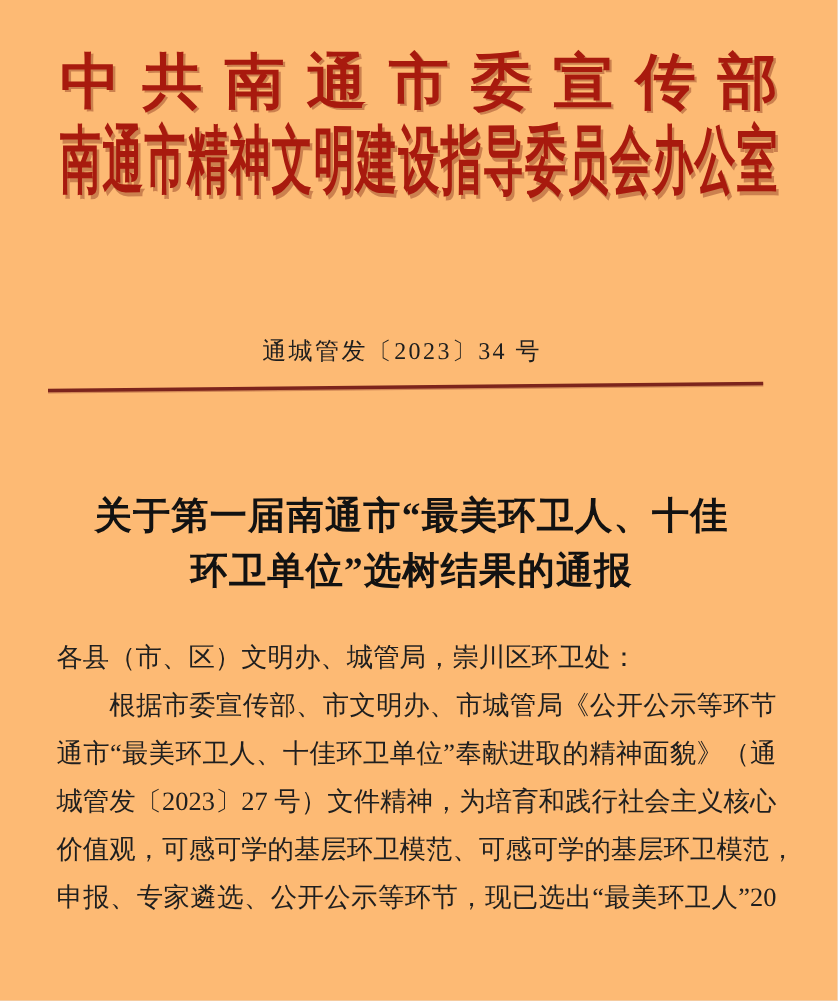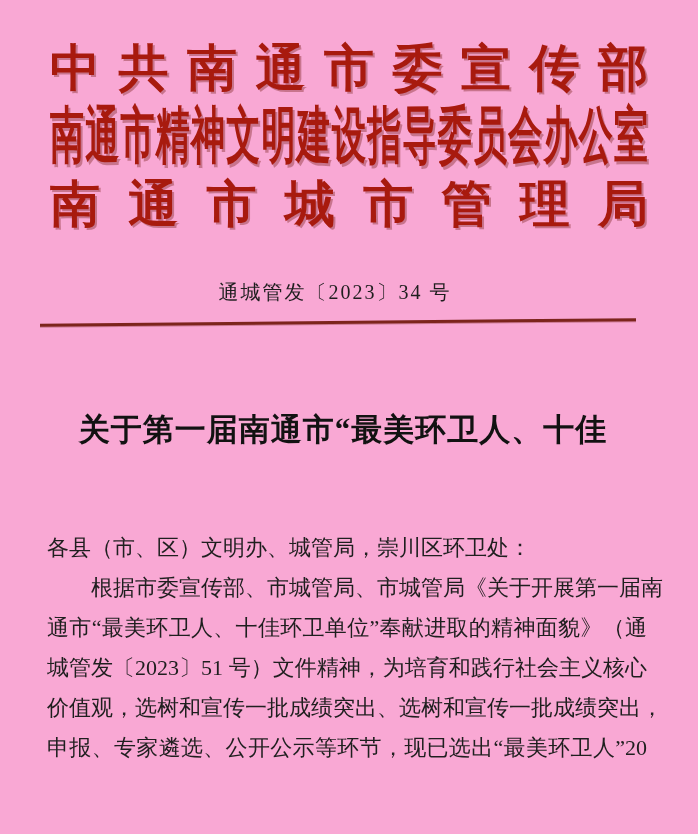--- a/index.html
+++ b/index.html
@@ -5,21 +5,21 @@
   html, body {
     margin: 0;
     padding: 0;
     background: #e8e8e8;
   }
   .page {
     position: relative;
     width: 698px;
     height: 834px;
     margin: 0 auto;
-    background: #f9a8d4;
+    background: #fdba74;
     overflow: hidden;
     font-family: "Liberation Serif", "DejaVu Serif", serif;
   }
   
   .letterhead {
     position: absolute;
     top: 36px;
     left: 50px;
     right: 50px;
   }
@@ -106,33 +106,33 @@
   }
 </style>
 </head>
 <body>
 
 <div class="page">
 
   <div class="letterhead">
     <div class="org-line org-line-wide">中共南通市委宣传部</div>
     <div class="org-line org-line-condensed">南通市精神文明建设指导委员会办公室</div>
-    <div class="org-line org-line-wide">南通市城市管理局</div>
   </div>
 
   <div class="doc-number">通城管发〔2023〕34 号</div>
 
   <div class="divider"></div>
 
   <div class="doc-title">
     <div>关于第一届南通市“最美环卫人、十佳</div>
+    <div>环卫单位”选树结果的通报</div>
   </div>
 
   <div class="doc-body">
     <div class="body-line salutation">各县（市、区）文明办、城管局，崇川区环卫处：</div>
-    <div class="body-line para-start">根据市委宣传部、市城管局、市城管局《关于开展第一届南</div>
+    <div class="body-line para-start">根据市委宣传部、市文明办、市城管局《公开公示等环节</div>
     <div class="body-line">通市“最美环卫人、十佳环卫单位”奉献进取的精神面貌》（通</div>
-    <div class="body-line">城管发〔2023〕51 号）文件精神，为培育和践行社会主义核心</div>
-    <div class="body-line">价值观，选树和宣传一批成绩突出、选树和宣传一批成绩突出，</div>
+    <div class="body-line">城管发〔2023〕27 号）文件精神，为培育和践行社会主义核心</div>
+    <div class="body-line">价值观，可感可学的基层环卫模范、可感可学的基层环卫模范，</div>
     <div class="body-line">申报、专家遴选、公开公示等环节，现已选出“最美环卫人”20</div>
   </div>
 
 </div>
 
 </body></html>

